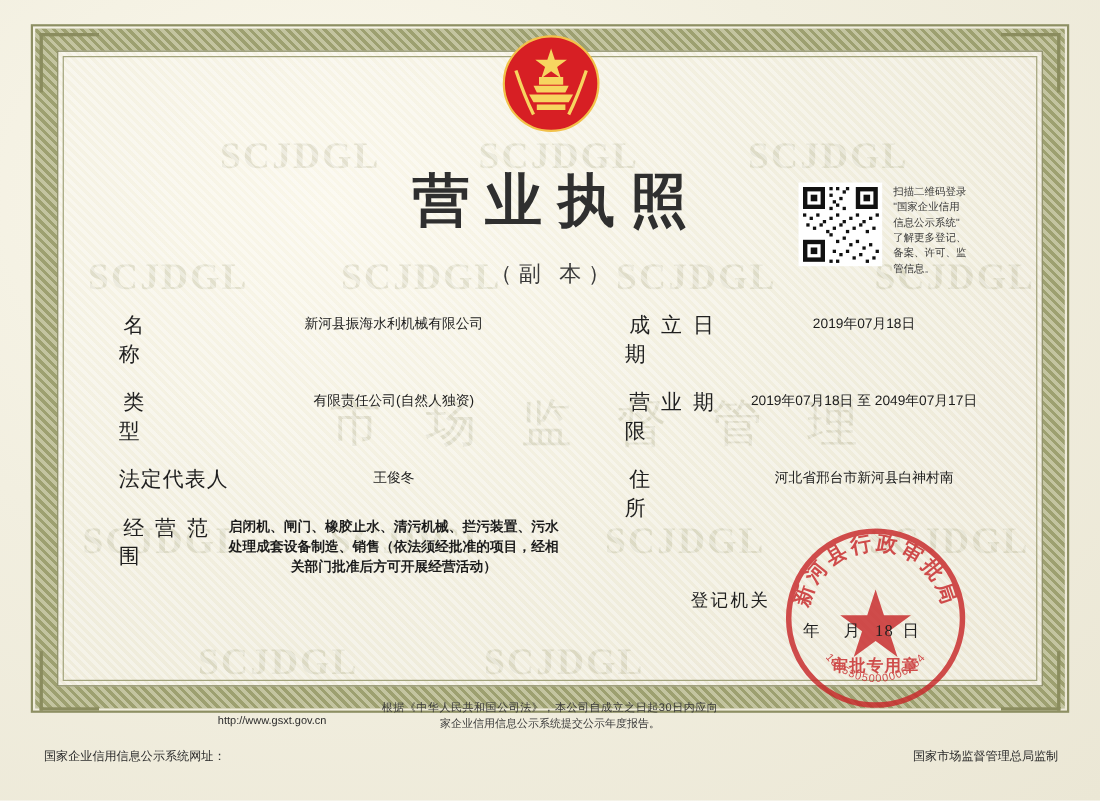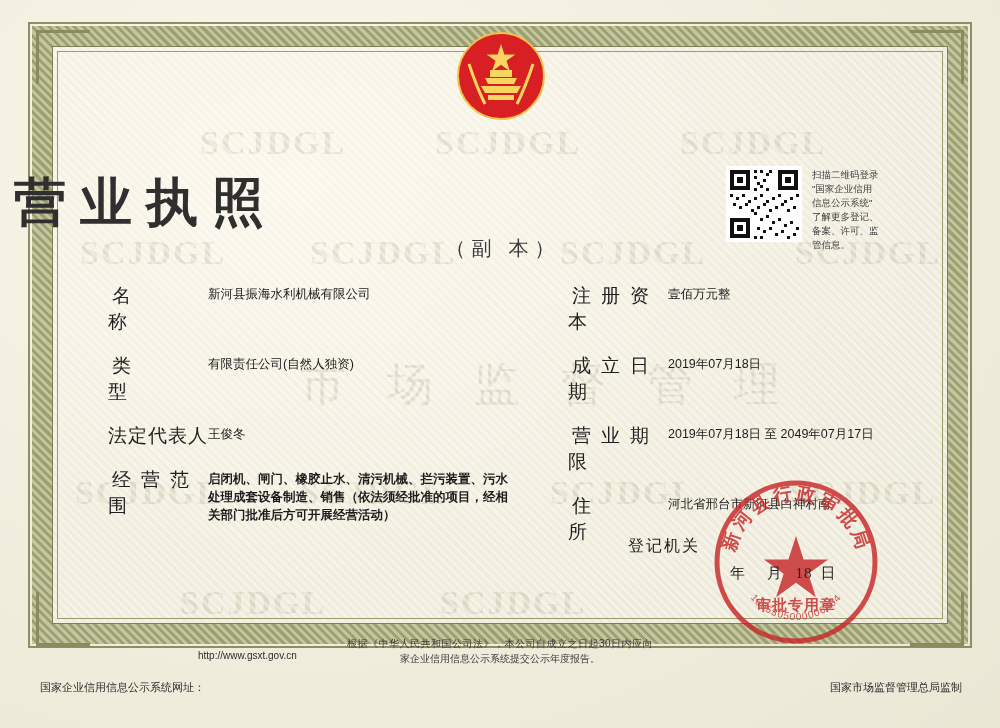--- a/index.html
+++ b/index.html
@@ -105,21 +105,22 @@
   .emblem {
     position: absolute;
     left: 455px; top: 30px;
     width: 92px; height: 92px;
   }
 
   
   .title {
     position: absolute;
     left: 0; right: 0;
-    top: 168px;
+    top: 148px;
+    text-align: center;
     font-family: "Liberation Serif", serif;
     font-weight: bold;
     font-size: 52px;
     letter-spacing: 14px;
     color: #2f2f2f;
     text-indent: 14px;
   }
   .subtitle {
     position: absolute;
     left: 0; right: 0;
@@ -204,20 +205,21 @@
   .f-label.spread-name { letter-spacing: 26px; text-indent: 4px; }
   .f-value {
     display: inline-block;
     width: 300px;
     font-family: "Liberation Sans", sans-serif;
     font-size: 12.5px;
     line-height: 17px;
     color: #1c1c1c;
     vertical-align: top;
     padding-top: 3px;
+    text-align: center;
   }
   .fields-right .f-value { width: 235px; font-size: 12.5px; }
   .f-value.multiline { line-height: 18px; font-weight: bold; }
 
   
   .reg-row {
     position: absolute;
     left: 628px;
     top: 536px;
     font-family: "Liberation Serif", serif;
@@ -414,23 +416,20 @@
     <div class="field">
       <span class="f-label">法定代表人</span><span class="f-value">王俊冬</span>
     </div>
     <div class="field">
       <span class="f-label spread4">经营范围</span><span class="f-value multiline">启闭机、闸门、橡胶止水、清污机械、拦污装置、污水处理成套设备制造、销售（依法须经批准的项目，经相关部门批准后方可开展经营活动）</span>
     </div>
   </div>
 
   <div class="fields-right">
     <div class="field">
-      <span class="f-label spread4">注册资本</span><span class="f-value">壹佰万元整</span>
-    </div>
-    <div class="field">
       <span class="f-label spread4">成立日期</span><span class="f-value">2019年07月18日</span>
     </div>
     <div class="field">
       <span class="f-label spread4">营业期限</span><span class="f-value">2019年07月18日 至 2049年07月17日</span>
     </div>
     <div class="field">
       <span class="f-label spread-name">住　　所</span><span class="f-value">河北省邢台市新河县白神村南</span>
     </div>
   </div>
 

